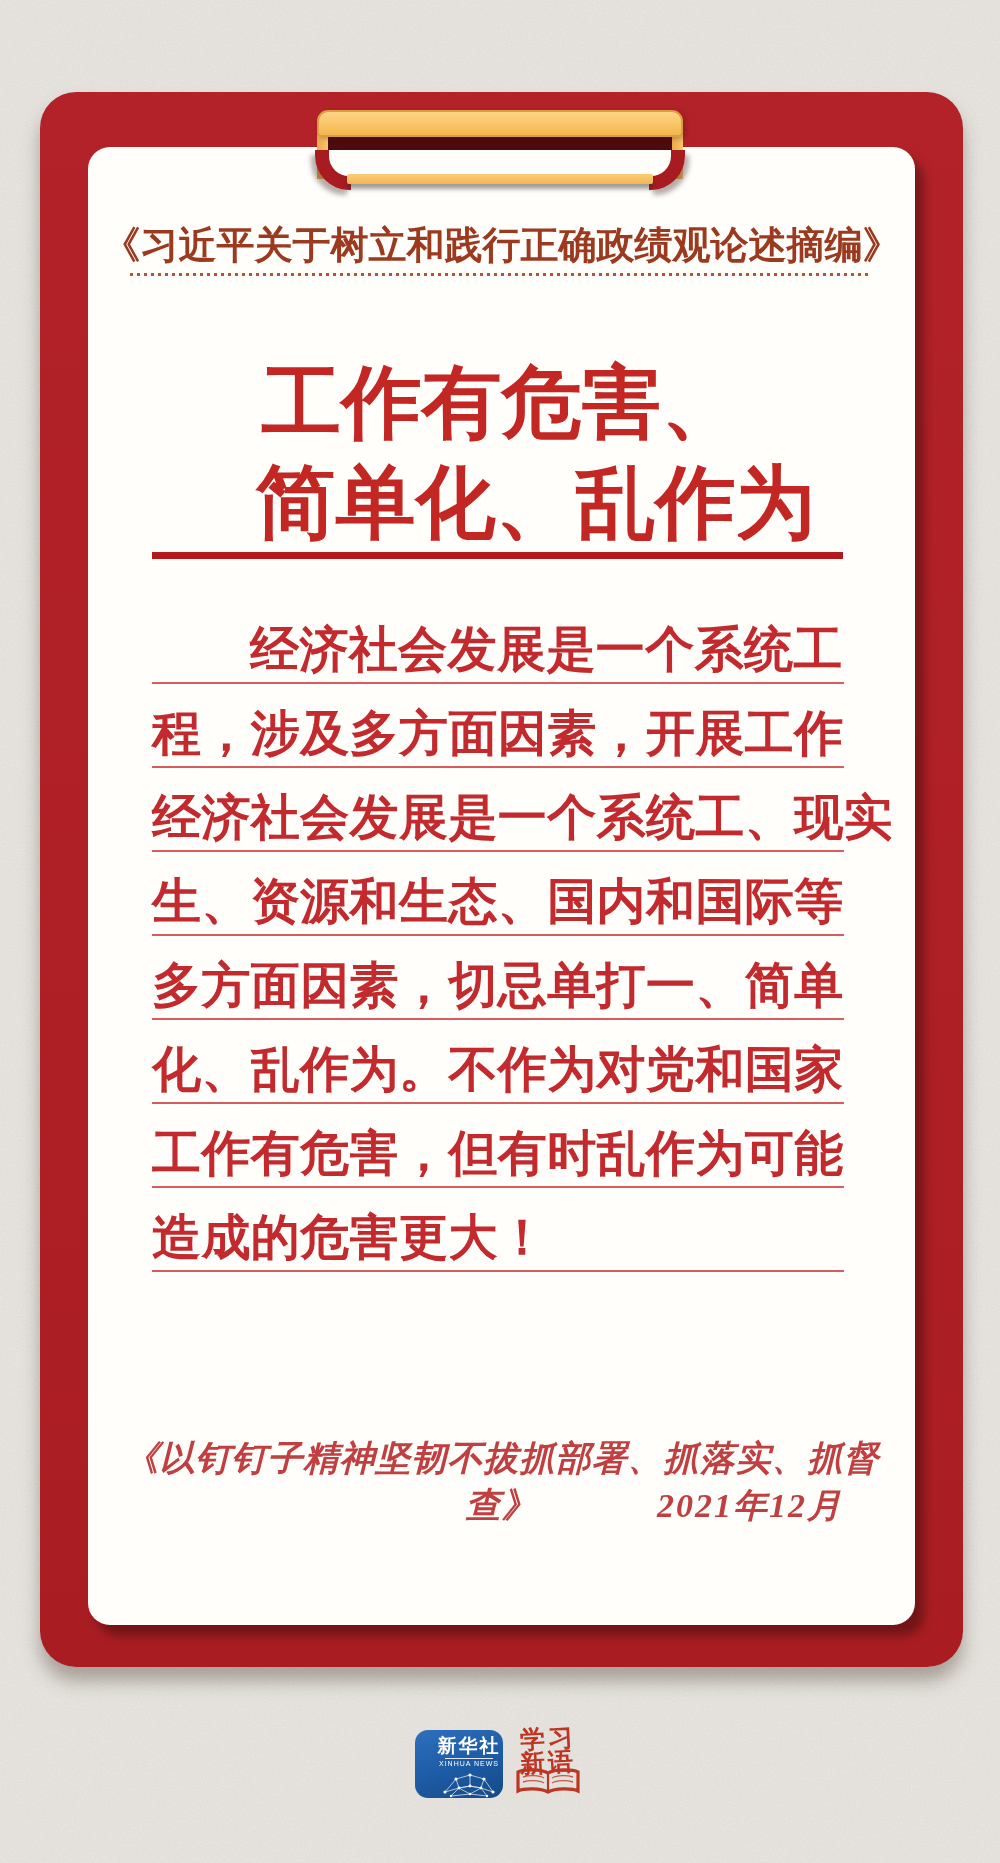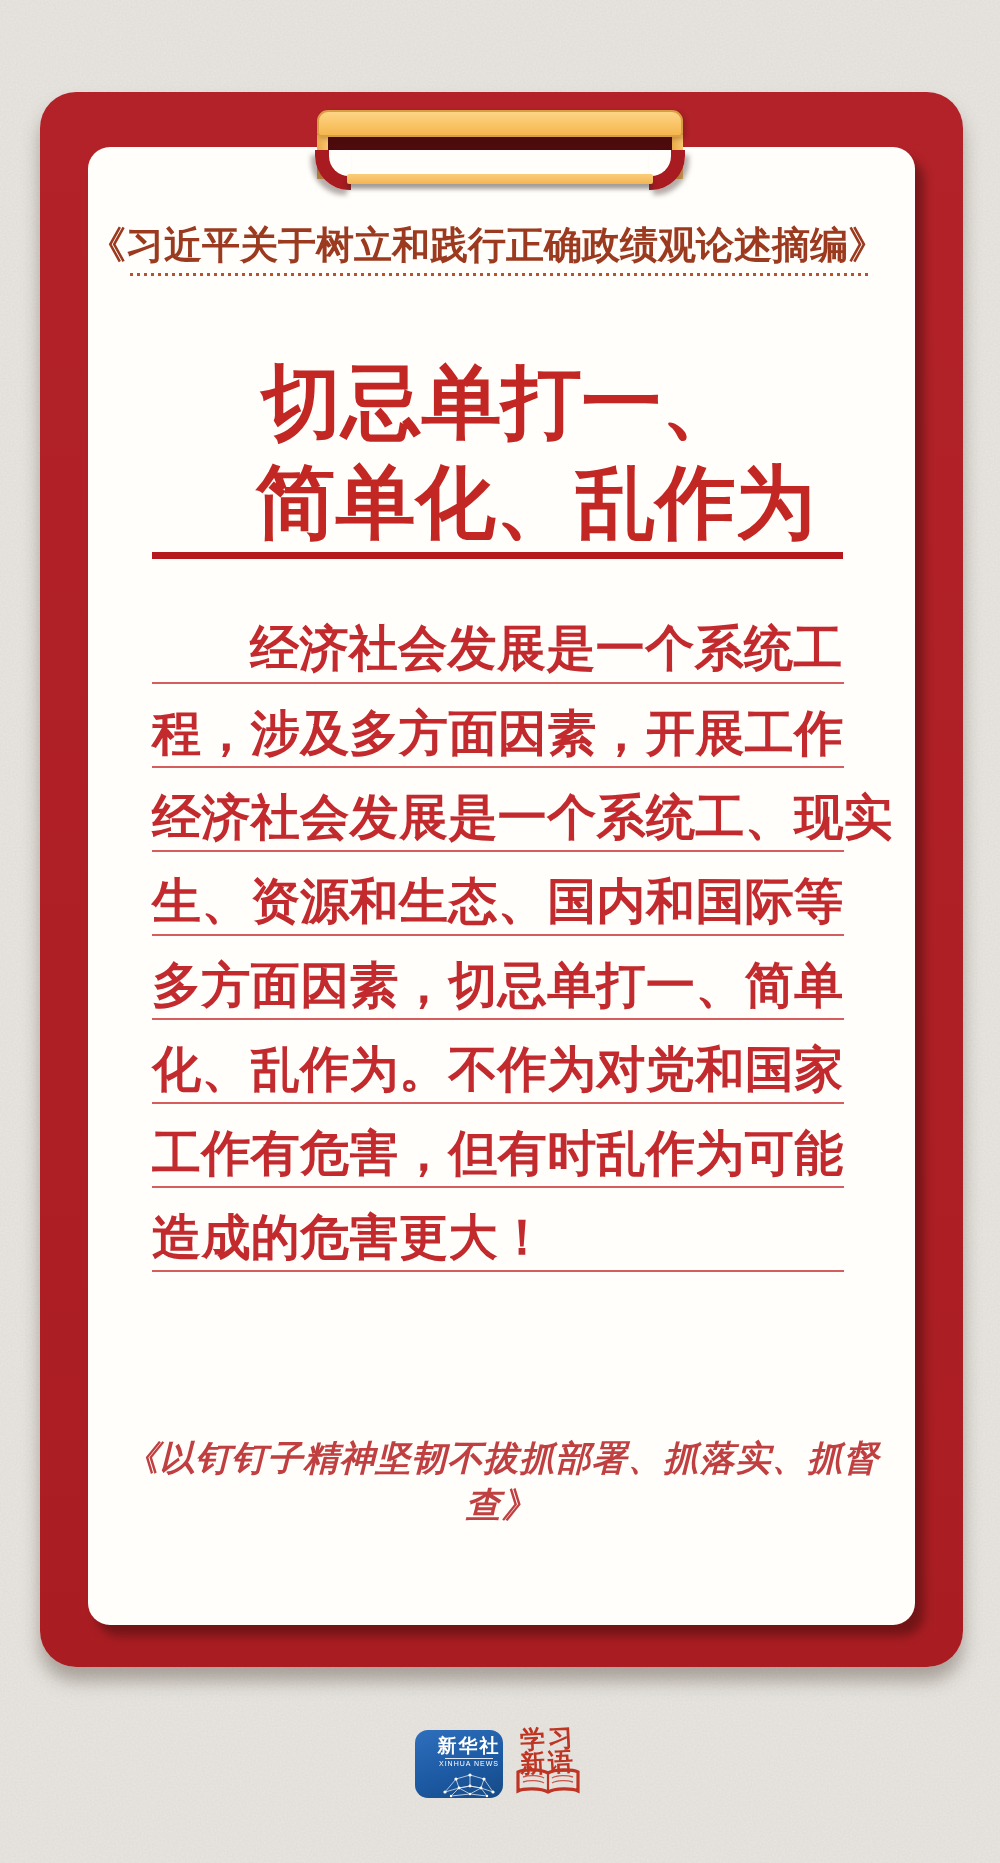--- a/index.html
+++ b/index.html
@@ -51,41 +51,41 @@
     border-bottom-right-radius:34px;box-shadow:4px 5px 5px rgba(40,20,15,.35);
   }
   .clip-bottom{
     position:absolute;left:30px;top:64px;width:306px;height:10px;
     background:linear-gradient(180deg,#fbcd79,#f3b554);border-radius:2px;
     box-shadow:0 5px 4px rgba(50,40,35,.45);
   }
 
   
   .source-title{
-    position:absolute;left:0;top:73px;width:827px;text-align:left;
+    position:absolute;left:0;top:73px;width:827px;text-align:center;
     font-size:38px;font-weight:700;color:#9b3a1f;letter-spacing:0;
   }
   .dotted-divider{
     position:absolute;left:42px;top:126px;width:742px;height:3px;
     background:repeating-linear-gradient(90deg,#b5522f 0 3px,transparent 3px 7px);
   }
   .headline{position:absolute;left:0;width:827px;text-align:center;
     font-size:80px;font-weight:700;color:#c32723;line-height:96px;}
   .headline.l1{top:208px;}
   .headline.l2{top:308px;padding-left:34px;}
   .headline-underline{
     position:absolute;left:64px;top:405px;width:691px;height:7px;background:#b6191d;
   }
   .body-block{position:absolute;left:64px;top:453px;width:692px;}
   .bline{
     height:82px;line-height:98px;border-bottom:2px solid #d65d5e;
     font-size:49px;font-weight:700;color:#c22a2e;letter-spacing:.4px;
     white-space:nowrap;overflow:visible;
   }
-  .bline.indent{text-indent:2em;font-family:Liberation Serif, serif;}
+  .bline.indent{text-indent:2em;}
   .citation{
     position:absolute;left:0;top:1288px;width:827px;text-align:center;
     font-family:Liberation Mono, monospace;font-style:italic;
     font-size:35px;font-weight:600;color:#c04041;letter-spacing:1px;
   }
   .cite-date{
     position:absolute;left:64px;top:1336px;width:691px;text-align:right;
     font-family:"Liberation Serif", serif;font-style:italic;
     font-size:34px;font-weight:600;color:#c04041;letter-spacing:2px;
   }
@@ -120,37 +120,38 @@
 </svg>
 
 <div class="board">
 
   <div class="paper">
 
     <div class="source-title">《习近平关于树立和践行正确政绩观论述摘编》</div>
 
     <div class="dotted-divider"></div>
 
-    <div class="headline l1">切忌单打一、</div>
+    <div class="headline l1">工作有危害、</div>
     <div class="headline l2">简单化、乱作为</div>
 
     <div class="headline-underline"></div>
 
     <div class="body-block">
       <div class="bline indent">经济社会发展是一个系统工</div>
       <div class="bline">程，涉及多方面因素，开展工作</div>
       <div class="bline">经济社会发展是一个系统工、现实</div>
       <div class="bline">生、资源和生态、国内和国际等</div>
       <div class="bline">多方面因素，切忌单打一、简单</div>
       <div class="bline">化、乱作为。不作为对党和国家</div>
       <div class="bline">工作有危害，但有时乱作为可能</div>
       <div class="bline">造成的危害更大！</div>
     </div>
 
     <div class="citation">《以钉钉子精神坚韧不拔抓部署、抓落实、抓督查》</div>
+    <div class="cite-date">2021年12月</div>
   </div>
 
   <div class="clip">
     <div class="clip-shadow"></div>
     <div class="clip-wire left"></div>
     <div class="clip-wire right"></div>
     <div class="clip-corner left"></div>
     <div class="clip-corner right"></div>
     <div class="clip-bottom"></div>
     <div class="clip-bar"></div>

